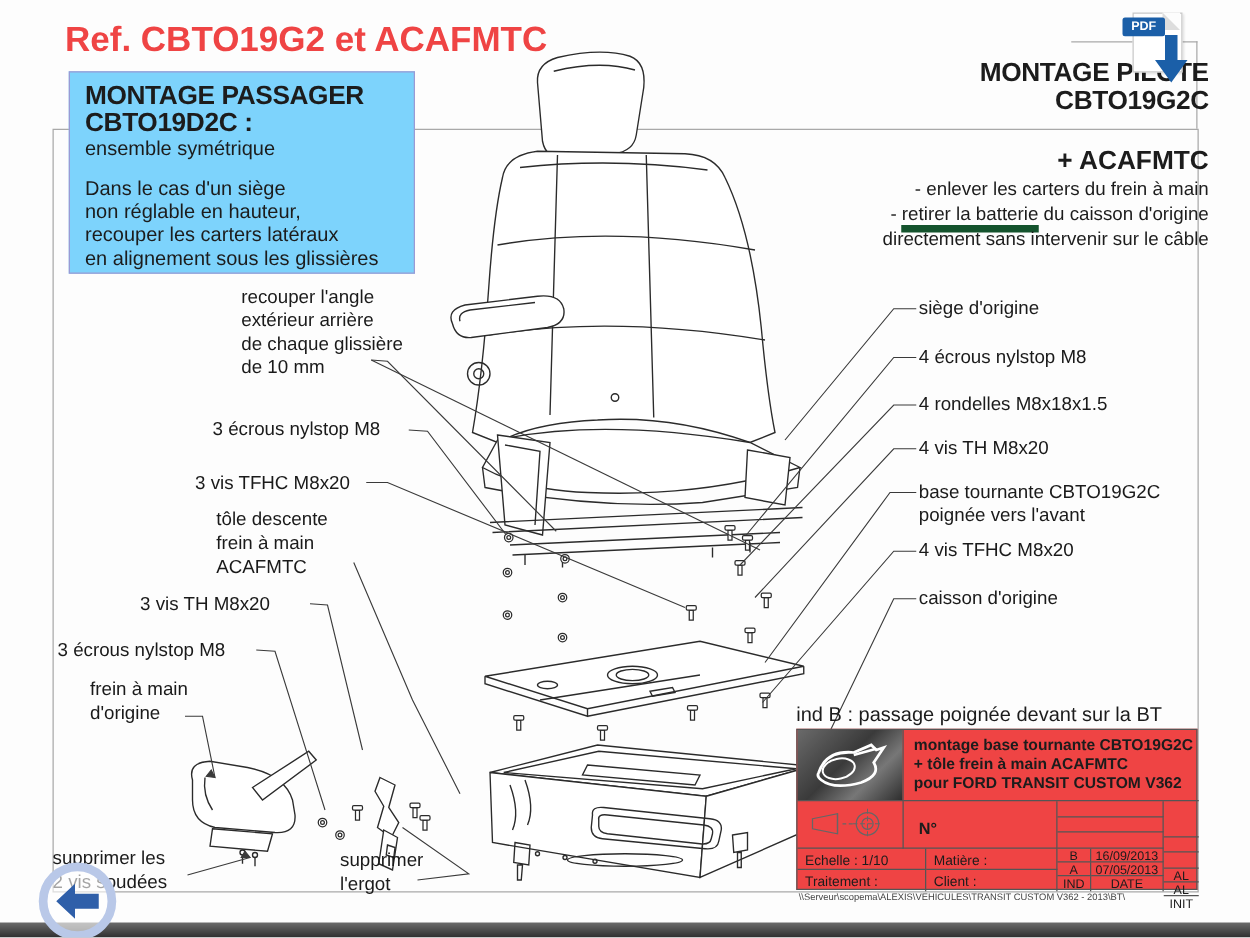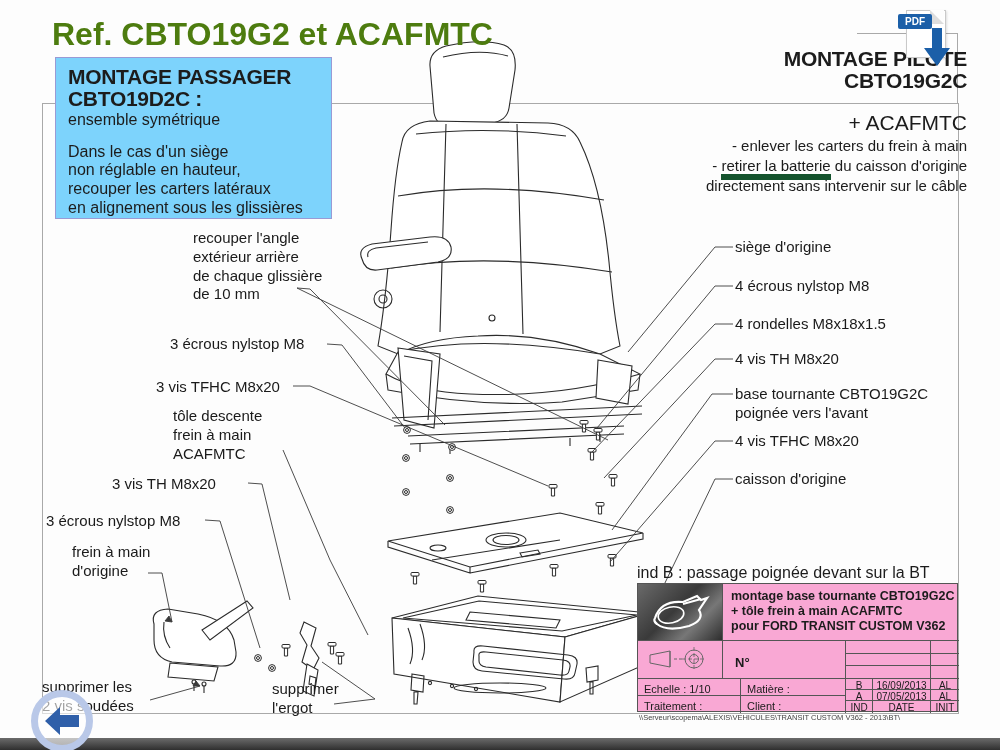--- a/index.html
+++ b/index.html
@@ -5,43 +5,43 @@
   html,body{margin:0;padding:0;}
   .page{
     position:relative;width:1000px;height:750px;background:#fdfdfd;
     font-family:"Liberation Sans",sans-serif;color:#1c1c1c;overflow:hidden;
   }
   
   .frame{position:absolute;left:42px;top:103px;width:915px;height:609px;border:1px solid #a9a9a9;z-index:0;}
   .frame-stub-h{position:absolute;left:857px;top:33px;width:101px;height:1px;background:#a9a9a9;z-index:0;}
   .frame-stub-v{position:absolute;left:957px;top:33px;width:1px;height:70px;background:#a9a9a9;z-index:0;}
 
-  .ref-title{position:absolute;left:52px;top:16px;font-size:32px;font-weight:bold;color:#4d7c0f;z-index:4;}
+  .ref-title{position:absolute;left:52px;top:16px;font-size:28px;font-weight:bold;color:#ef4444;z-index:4;}
 
   
   .pass-box{position:absolute;left:55px;top:57px;width:277px;height:162px;border:1px solid #9a9ad4;background:#7dd3fc;z-index:3;padding:8px 0 0 12px;box-sizing:border-box;}
   .pass-box .t{font-size:21px;font-weight:bold;line-height:1.04;letter-spacing:-.3px;}
   .pass-box .s{font-size:16px;margin-top:1px;}
   .pass-box .b{font-size:16px;line-height:1.17;margin-top:14px;white-space:pre-line;}
 
   
   .pilot{position:absolute;left:637px;top:48px;width:330px;z-index:3;text-align:right;}
   .pilot .t{font-size:21px;font-weight:bold;line-height:1.06;letter-spacing:-.3px;}
-  .pilot .s{font-size:21px;font-weight:normal;margin-top:18px;}
+  .pilot .s{font-size:21px;font-weight:bold;margin-top:24px;}
   .pilot .b{font-size:15px;line-height:1.23;margin-top:2px;}
   .pilot .u{border-bottom:6px solid #14532d;}
 
   .callout{position:absolute;font-size:15px;line-height:1.25;white-space:pre-line;z-index:3;color:#1a1a1a;}
 
   .ind-note{position:absolute;left:637px;top:564px;font-size:16px;z-index:3;}
 
   
-  .tb{position:absolute;left:637px;top:583px;width:321px;height:129px;border:1px solid #555;box-sizing:border-box;background:#f9a8d4;z-index:3;font-size:11px;}
+  .tb{position:absolute;left:637px;top:583px;width:321px;height:129px;border:1px solid #555;box-sizing:border-box;background:#ef4444;z-index:3;font-size:11px;}
   .tb .cell{position:absolute;box-sizing:border-box;border-right:1px solid #555;border-bottom:1px solid #555;overflow:hidden;}
-  .tb .noR{border-right:none;}
+  .tb .noR{border-right:none;margin-top:16px;}
   .tb .noB{border-bottom:none;}
   .logo-cell{display:flex;align-items:center;justify-content:center;background:linear-gradient(135deg,#6a6a6a,#3a3a3a 45%,#777 70%,#2e2e2e);}
   .desc{font-size:12.5px;font-weight:600;line-height:1.18;padding:5px 4px 0 8px;}
   .numcell{font-size:13px;font-weight:600;padding:14px 0 0 12px;}
   .lab{padding:4px 0 0 6px;}
   .rev{font-size:10px;text-align:center;padding-top:1px;}
 
   .path-text{position:absolute;left:639px;top:713px;font-size:7.5px;color:#444;z-index:3;letter-spacing:0px;}
 
   

